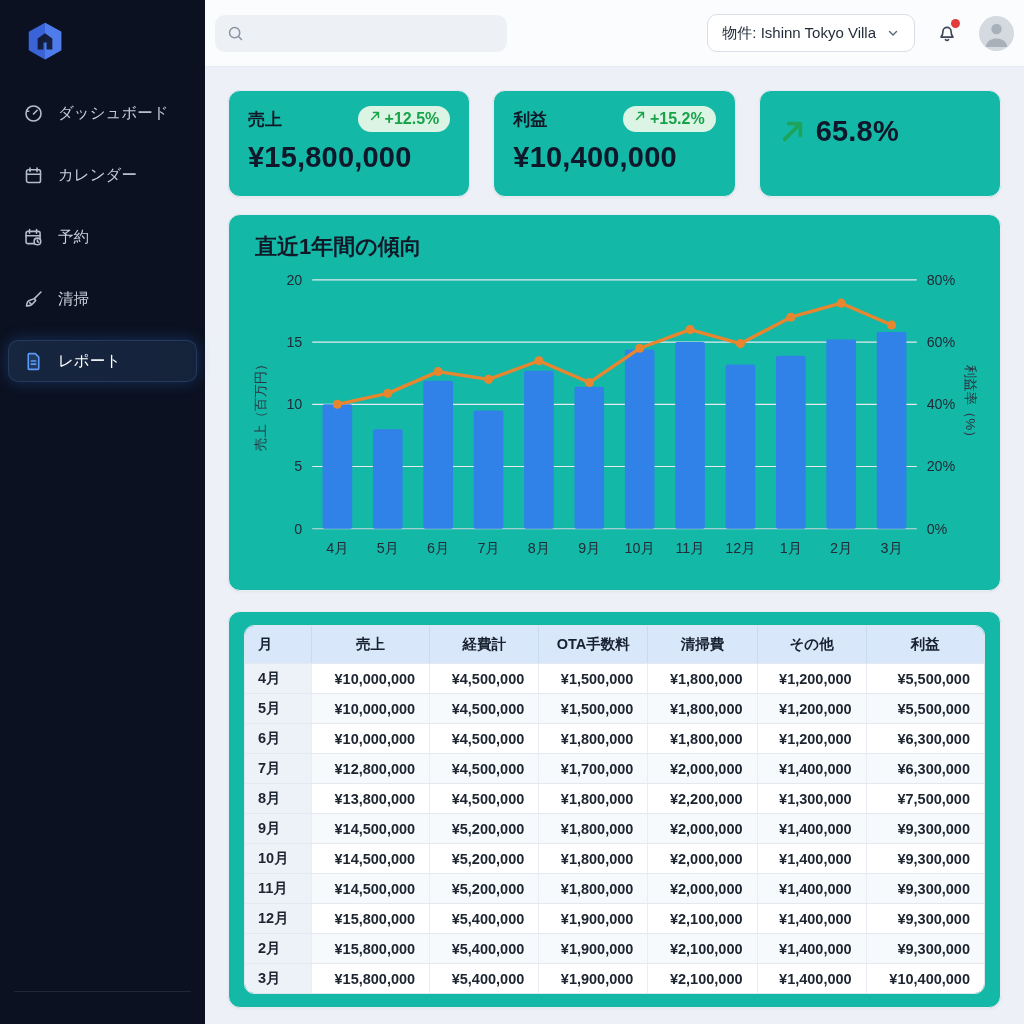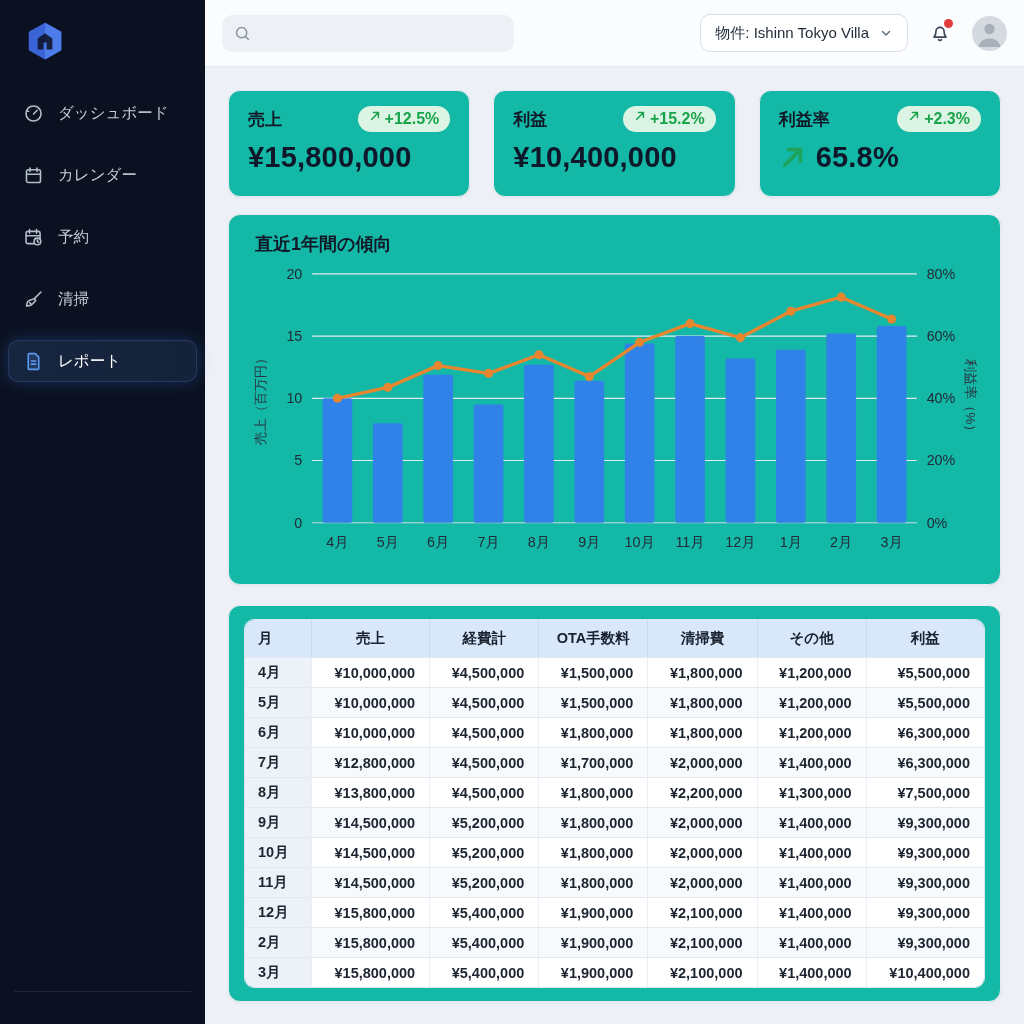--- a/index.html
+++ b/index.html
@@ -18,21 +18,21 @@
                      box-shadow:0 0 16px rgba(59,130,246,.28), inset 0 0 0 1px #24395d;
                      color:#ffffff; }
   .nav-item.active .ico { color:#5b9bf8; }
   .sidebar-spacer { flex:1; }
   .sidebar-divider { border-top:1px solid #1d2738; margin:0 14px 14px; }
   .settings-item { margin:0 8px; }
 
   
   .main { flex:1; display:flex; flex-direction:column; }
   .topbar { height:67px; min-height:67px; background:#fbfcfe; border-bottom:1px solid #e6eaf0;
-            display:flex; align-items:center; padding:0 17px; }
+            display:flex; align-items:center; padding:0 10px; }
   .search-box { width:292px; height:37px; background:#edf0f4; border-radius:10px;
                 display:flex; align-items:center; gap:8px; padding:0 12px; color:#8a94a3; }
   .search-box input { border:none; outline:none; background:transparent; flex:1; font-size:14px;
                       font-family:inherit; color:#334155; }
   .topbar-right { margin-left:auto; display:flex; align-items:center; gap:16px; }
   .prop-select { height:38px; background:#ffffff; border:1px solid #d8dee6; border-radius:10px;
                  display:flex; align-items:center; gap:10px; padding:0 14px; font-size:15px;
                  color:#1f2937; cursor:pointer; }
   .prop-select .chev { color:#5b6675; display:flex; }
   .bell-btn { position:relative; width:32px; height:32px; display:flex; align-items:center;
@@ -51,21 +51,21 @@
   .kpi-top { display:flex; align-items:center; justify-content:space-between; }
   .kpi-label { font-size:17px; font-weight:700; color:#111827; }
   .kpi-badge { display:flex; align-items:flex-start; gap:4px; background:#dcf4e4; color:#17a34a;
                border-radius:999px; padding:4px 11px; font-size:16px; font-weight:600; }
   .kpi-value-row { margin-top:9px; display:flex; align-items:center; gap:10px; }
   .kpi-value { font-size:29px; font-weight:800; color:#0f172a; letter-spacing:.2px; }
   .kpi-big-arrow { display:none; color:#1da45a; }
   .kpi-card.with-arrow .kpi-big-arrow { display:flex; }
 
   .chart-card { margin-top:17px; padding:15px 20px 8px; }
-  .chart-title { font-size:18px; font-weight:700; color:#111827; margin:2px 0 4px 6px; }
+  .chart-title { font-size:22px; font-weight:700; color:#111827; margin:2px 0 4px 6px; }
   .chart-svg-wrap { width:100%; }
 
   .table-card { margin-top:20px; padding:13px 15px; }
   table.fin { width:100%; border-collapse:separate; border-spacing:0; font-size:14.5px;
               border:1px solid #dfe5ec; border-radius:10px; overflow:hidden; }
   table.fin th { background:#d9e7fb; color:#18212f; font-weight:700; font-size:14.5px;
                  height:37px; text-align:center; border-left:1px solid #c9dbf3; }
   table.fin th:first-child { border-left:none; text-align:left; padding-left:13px; }
   table.fin td { height:30px; padding:0 14px 0 8px; text-align:right; font-weight:600;
                  color:#1c2430; border-top:1px solid #e4e9f0; border-left:1px solid #eaeef4;
@@ -208,31 +208,20 @@
                   </svg>
                 </span>
                 <span>+15.2%</span>
               </span>
             </div>
             <div class="kpi-value-row">
               <span class="kpi-value">¥10,400,000</span>
             </div>
           </div>
           <div class="card kpi-card with-arrow">
-            <div class="kpi-top">
-              <span class="kpi-label">利益率</span>
-              <span class="kpi-badge">
-                <span style="display:flex;">
-                  <svg width="12" height="12" viewBox="0 0 14 14" fill="none" stroke="currentColor" stroke-width="1.7" stroke-linecap="round" stroke-linejoin="round">
-                    <path d="M3 11l8-8M5.2 3H11v5.8"></path>
-                  </svg>
-                </span>
-                <span>+2.3%</span>
-              </span>
-            </div>
             <div class="kpi-value-row">
               <span class="kpi-big-arrow">
                 <svg width="27" height="27" viewBox="0 0 24 24" fill="none" stroke="currentColor" stroke-width="3.2" stroke-linecap="round" stroke-linejoin="round">
                   <path d="M5 19L19 5M8.5 5H19v10.5"></path>
                 </svg>
               </span>
               <span class="kpi-value">65.8%</span>
             </div>
           </div>
         </div>

